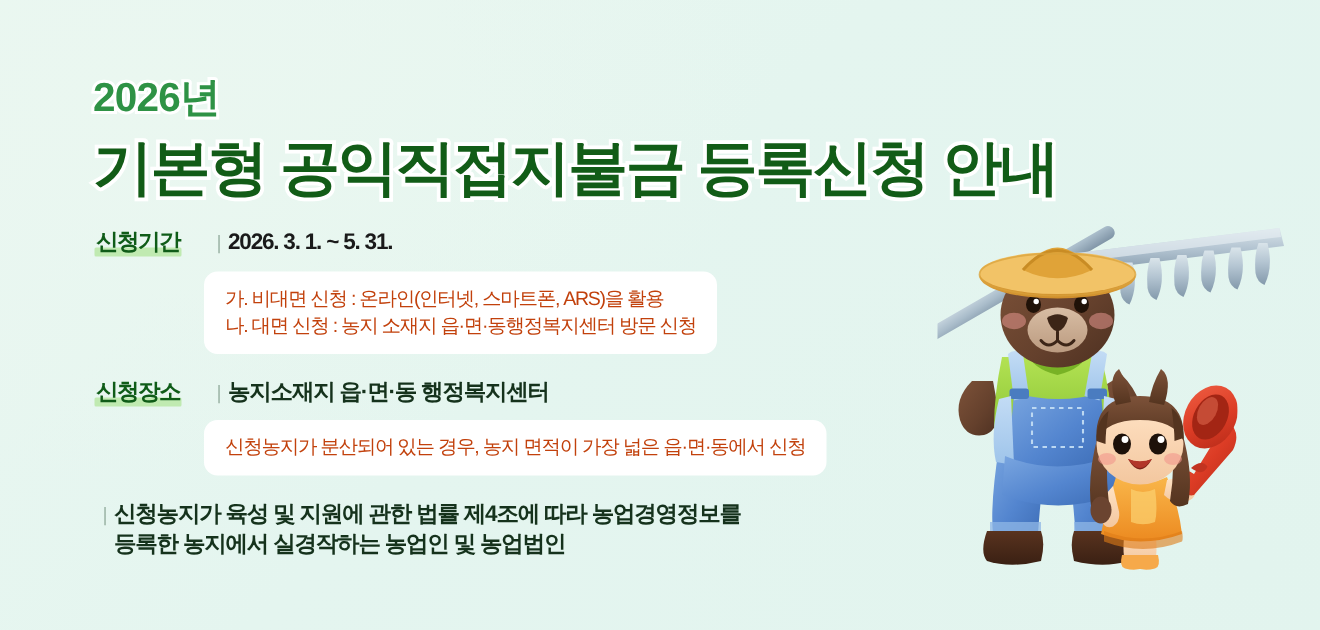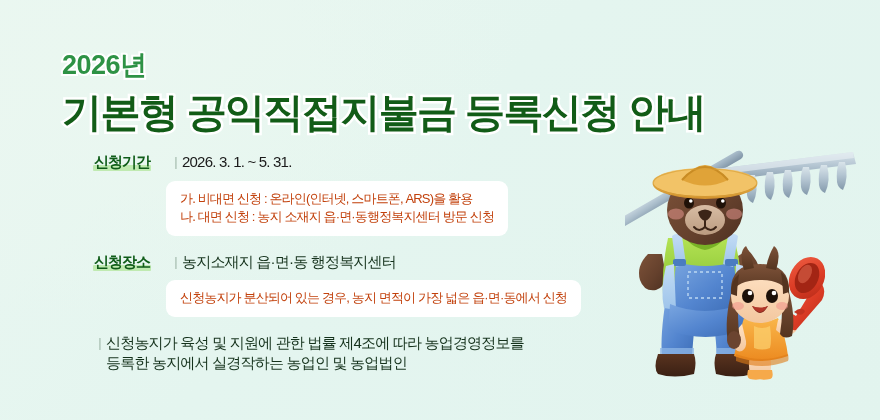--- a/index.html
+++ b/index.html
@@ -22,38 +22,38 @@
     -webkit-text-stroke:4px #ffffff;paint-order:stroke fill;
     text-shadow:0 0 1px rgba(255,255,255,.9);
   }
   .title{
     margin-top:12px;
     font-size:40px;font-weight:700;color:#125c17;letter-spacing:-1.6px;line-height:1.08;
     -webkit-text-stroke:5px #ffffff;paint-order:stroke fill;text-align:center;
   }
 
   
-  .info{position:absolute;left:64px;top:152px;width:560px;margin-left:30px;}
+  .info{position:absolute;left:64px;top:152px;width:560px;}
   .row{display:flex;align-items:flex-start;}
   .label-wrap{width:76px;flex:0 0 76px;position:relative;}
   .label{
     position:relative;display:inline-block;
     font-size:15px;font-weight:700;color:#0f5c18;letter-spacing:-1px;line-height:20px;
     white-space:nowrap;z-index:1;
   }
   .label::after{
     content:"";position:absolute;left:-1px;right:-1px;bottom:1px;height:6px;
     background:#b9e8a6;opacity:.85;z-index:-1;border-radius:1px;
   }
   .divider{
     flex:0 0 12px;width:12px;text-align:center;color:#9fb7a9;
     font-size:13px;line-height:20px;font-weight:400;
   }
   .value{
-    flex:1;font-size:15px;font-weight:400;color:#1a1a1a;letter-spacing:-0.8px;
+    flex:1;font-size:15px;font-weight:700;color:#1a1a1a;letter-spacing:-0.8px;
     line-height:20px;
   }
   .value.dark-green{color:#15321c;}
   .value .ln{display:block;}
 
   
   .note{
     background:#ffffff;border-radius:9px;
     padding:9px 14px 10px 14px;
     font-size:13px;font-weight:500;color:#c2410c;letter-spacing:-0.85px;

